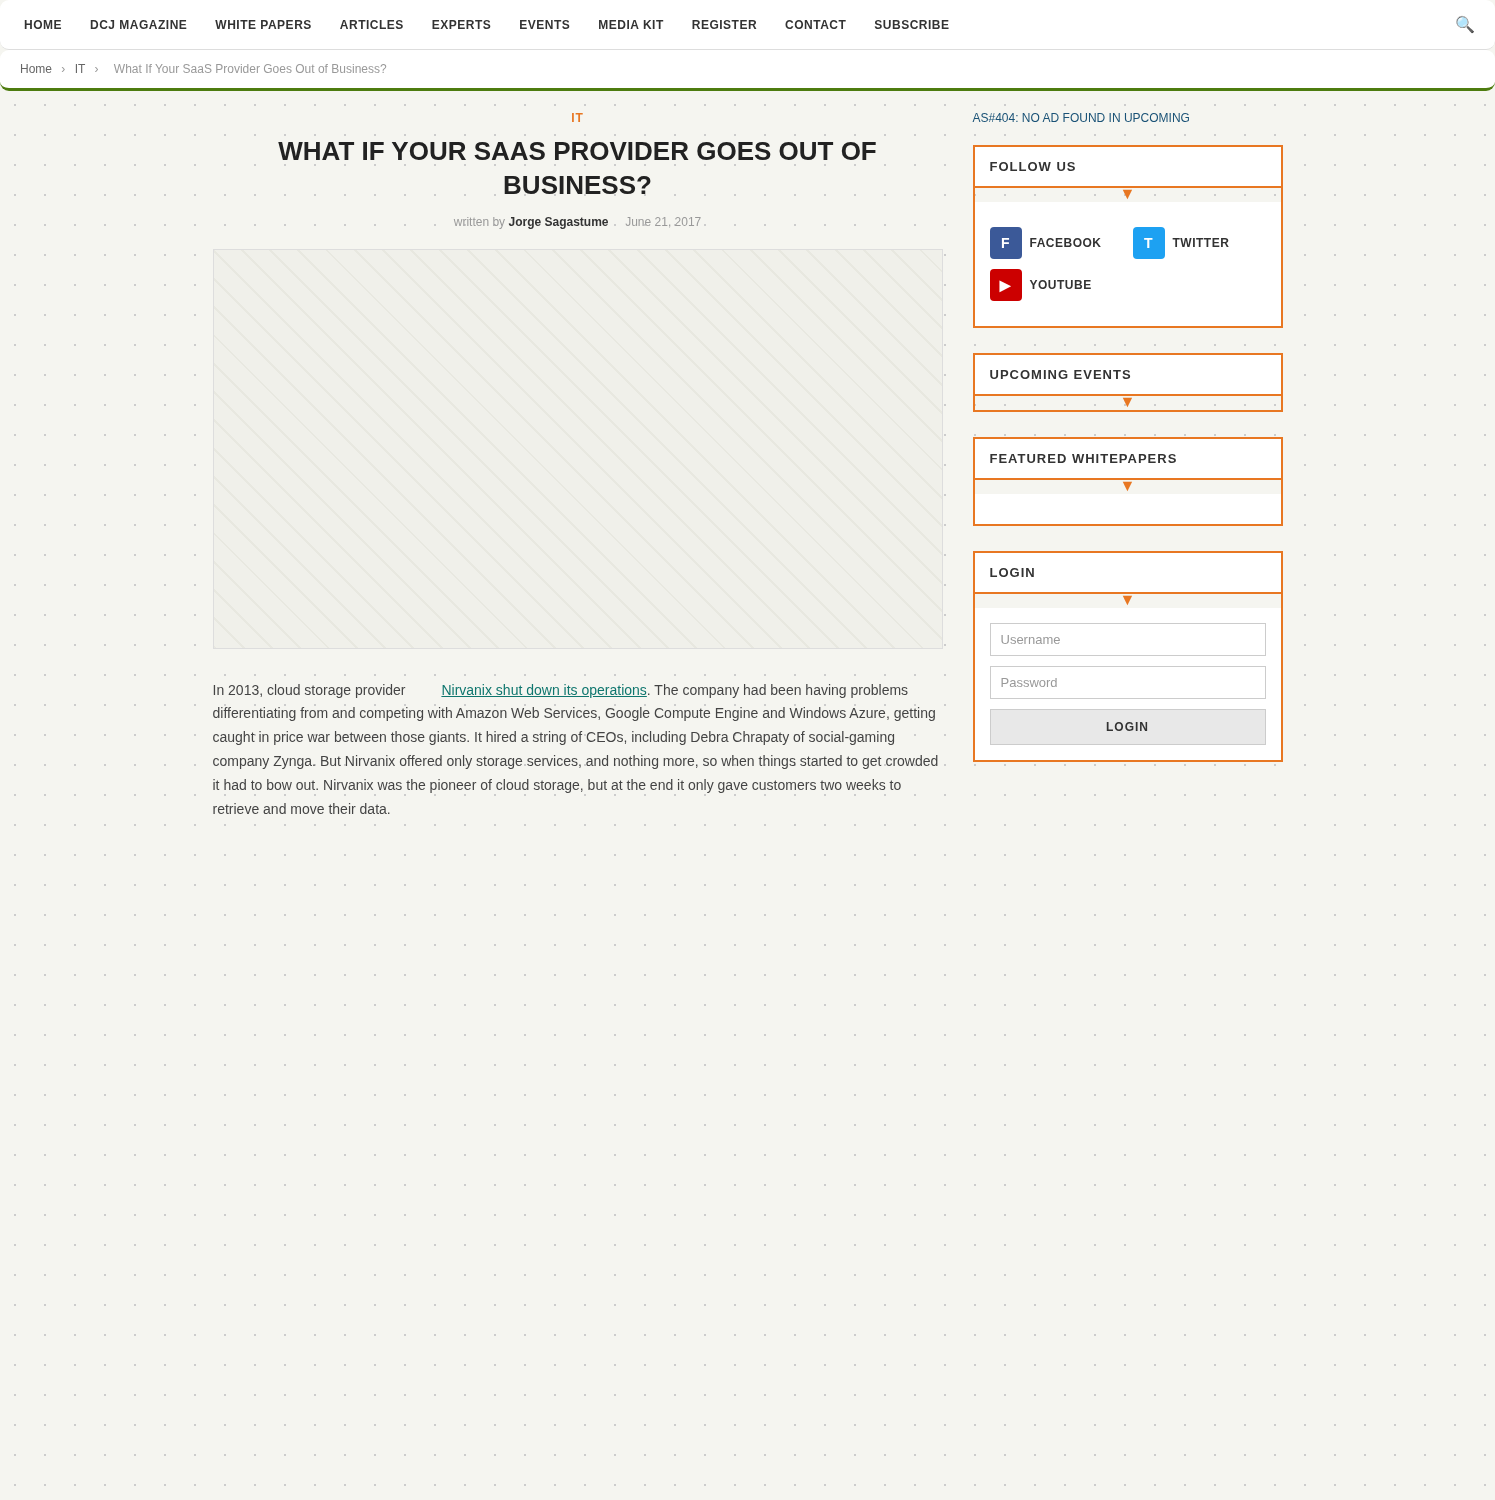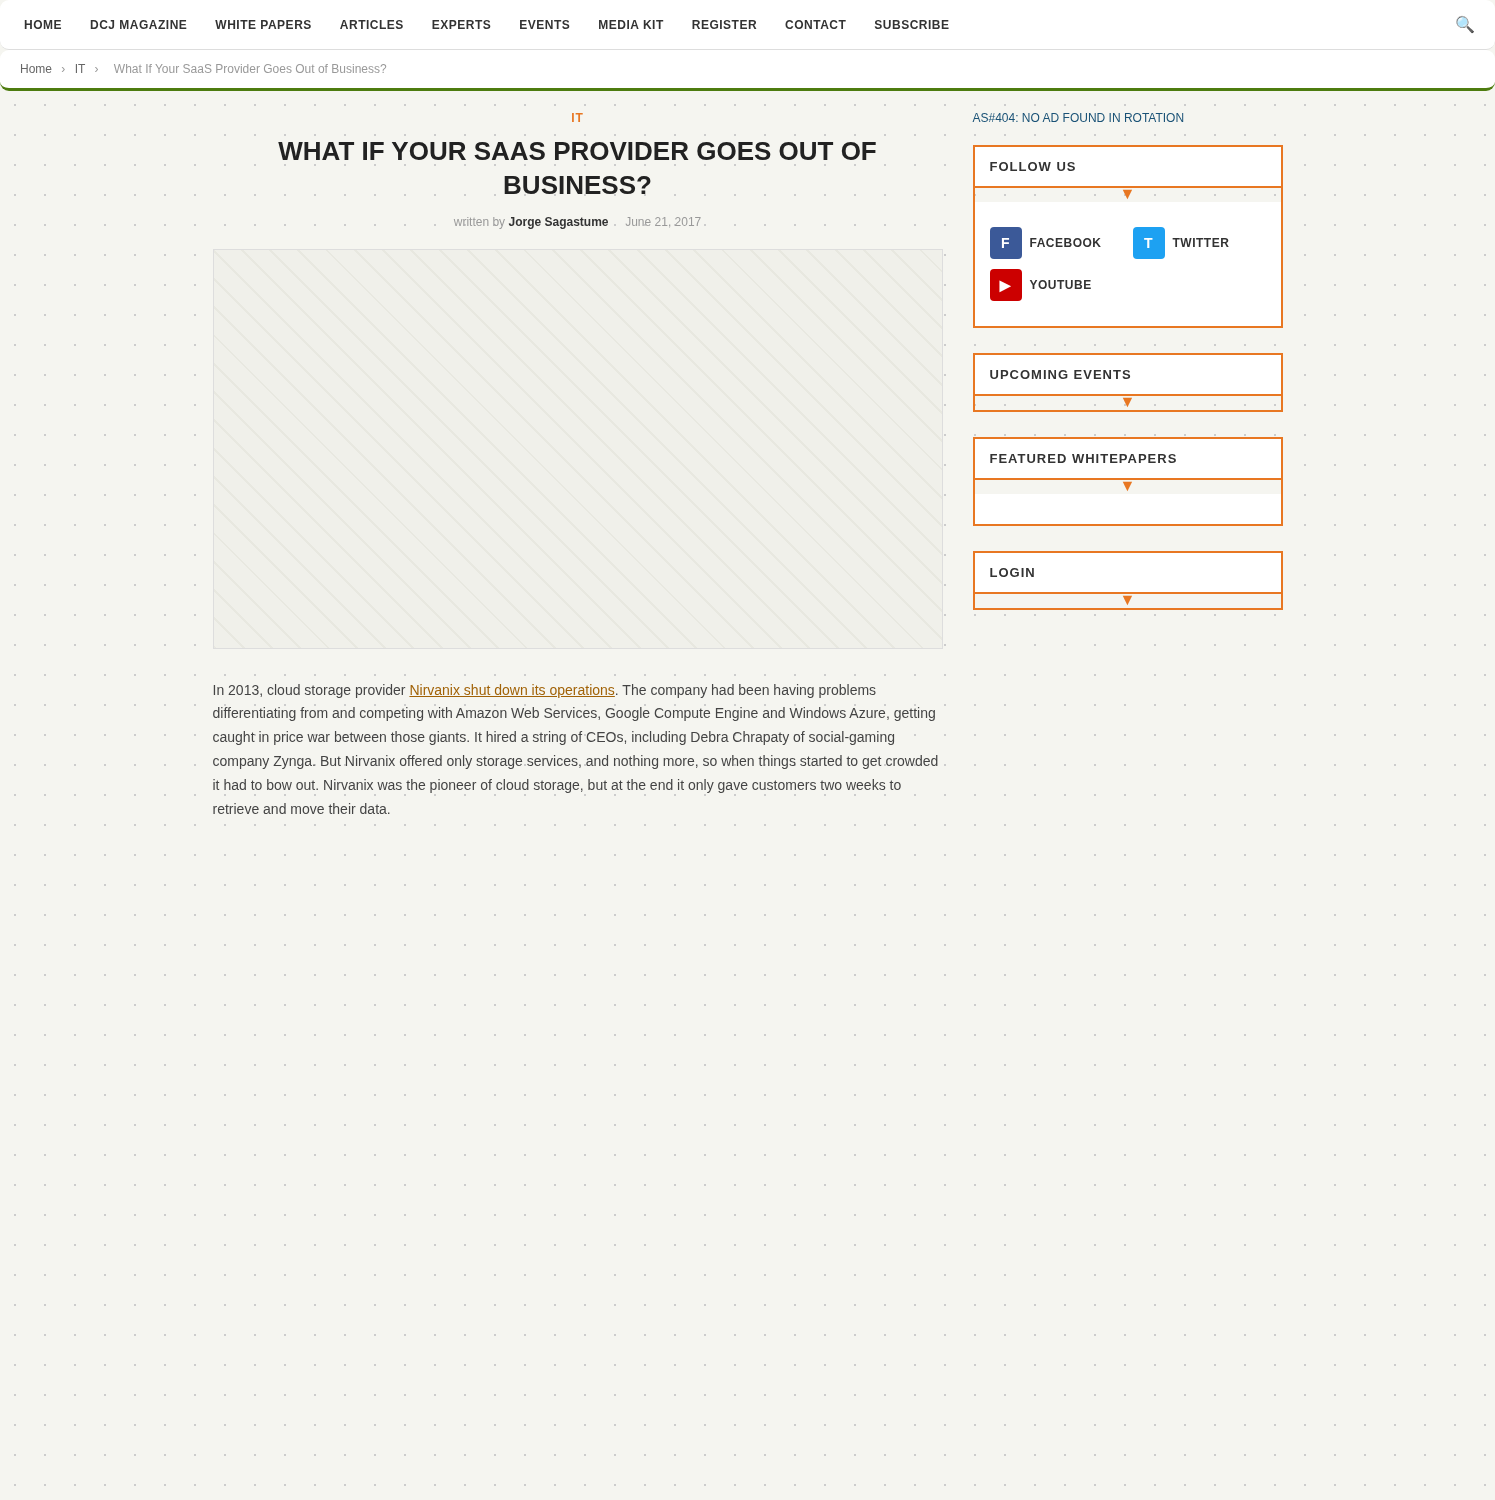--- a/index.html
+++ b/index.html
@@ -108,21 +108,22 @@
       margin-bottom: 30px;
       border: 1px solid #ddd;
     }
 
     .article-body {
       font-size: 14px;
       line-height: 1.7;
       color: #444;
     }
     .article-body a {
-      color: #a16207;
+      color: #0f766e;
+      margin-left: 32px;
     }
 
     
     .sidebar {
       width: 310px;
       flex-shrink: 0;
     }
 
     .ad-notice {
       color: #1a5276;
@@ -277,21 +278,21 @@
       <span>June 21, 2017</span>
     </div>
     <div class="article-image-placeholder"></div>
     <div class="article-body">
       <span>In 2013, cloud storage provider </span><a href="#">Nirvanix shut down its operations</a><span>. The company had been having problems differentiating from and competing with Amazon Web Services, Google Compute Engine and Windows Azure, getting caught in price war between those giants. It hired a string of CEOs, including Debra Chrapaty of social-gaming company Zynga. But Nirvanix offered only storage services, and nothing more, so when things started to get crowded it had to bow out. Nirvanix was the pioneer of cloud storage, but at the end it only gave customers two weeks to retrieve and move their data.</span>
     </div>
   </div>
 
   <div class="sidebar">
 
-    <div class="ad-notice">AS#404: NO AD FOUND IN ROTATION</div>
+    <div class="ad-notice">AS#404: NO AD FOUND IN UPCOMING</div>
 
     <div class="sidebar-widget">
       <div class="widget-header">FOLLOW US</div>
       <div class="widget-arrow">▼</div>
       <div class="widget-body">
         <div class="social-links">
           <a class="social-link" href="#">
             <span class="social-icon icon-facebook">f</span>
             <span>FACEBOOK</span>
           </a>
@@ -314,16 +315,21 @@
 
     <div class="sidebar-widget">
       <div class="widget-header">FEATURED WHITEPAPERS</div>
       <div class="widget-arrow">▼</div>
       <div class="widget-body" style="min-height:30px;"></div>
     </div>
 
     <div class="sidebar-widget">
       <div class="widget-header">LOGIN</div>
       <div class="widget-arrow">▼</div>
+      <div class="widget-body login-form">
+        <input type="text" placeholder="Username" style="">
+        <input type="password" placeholder="Password" style="">
+        <button class="login-btn">LOGIN</button>
+      </div>
     </div>
 
   </div>
 </div>
 
 </body></html>

